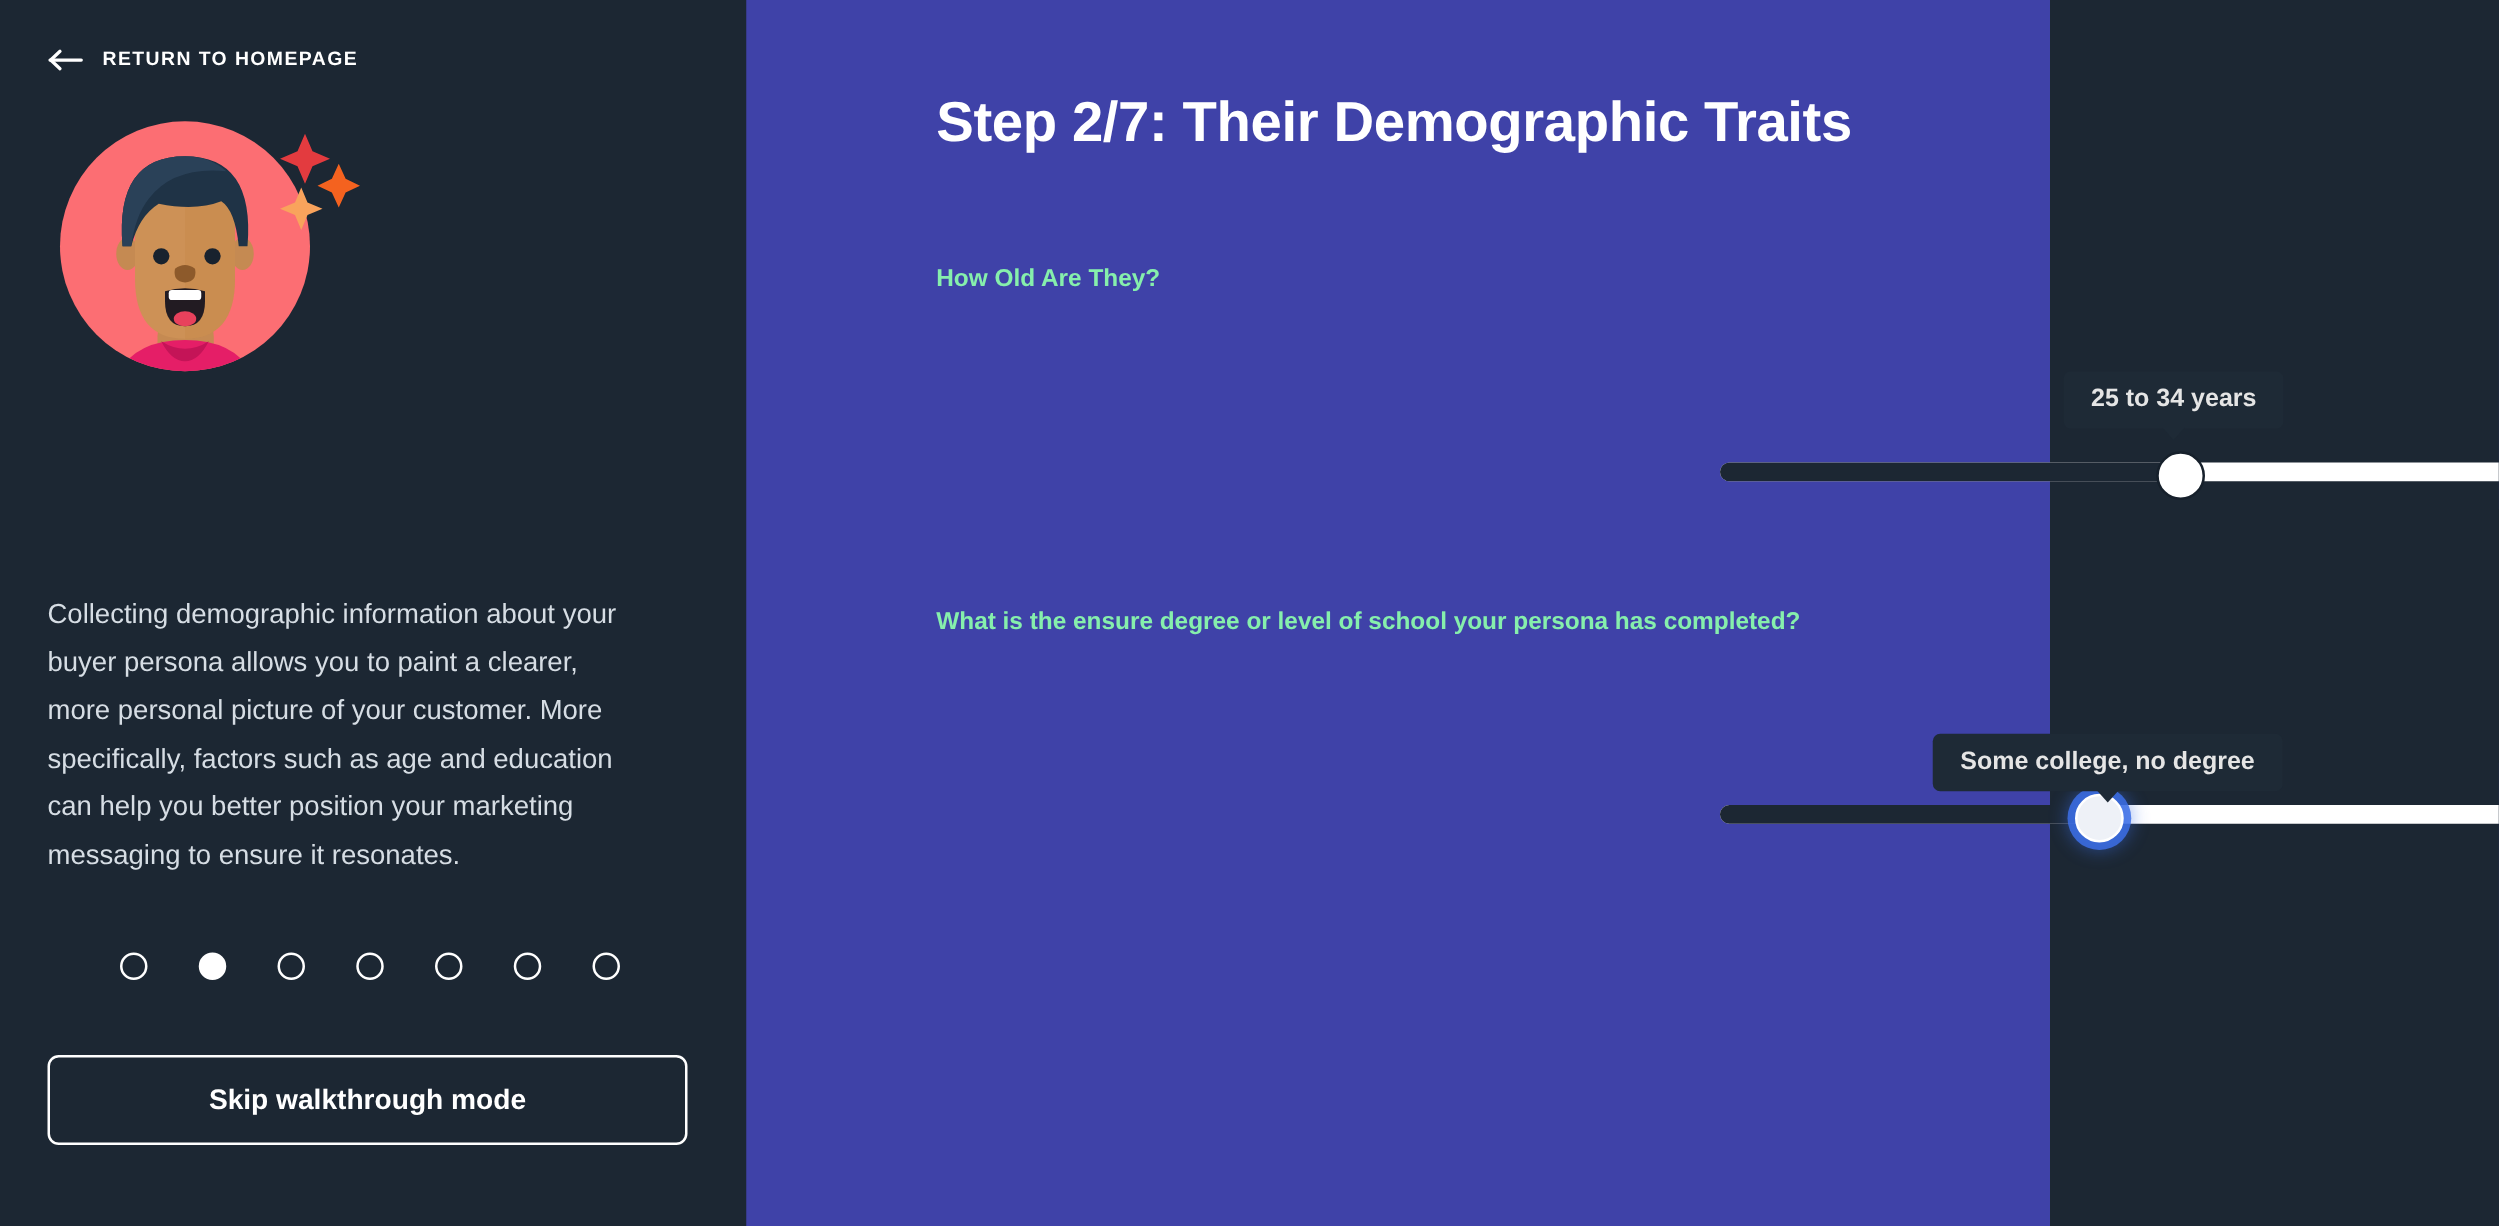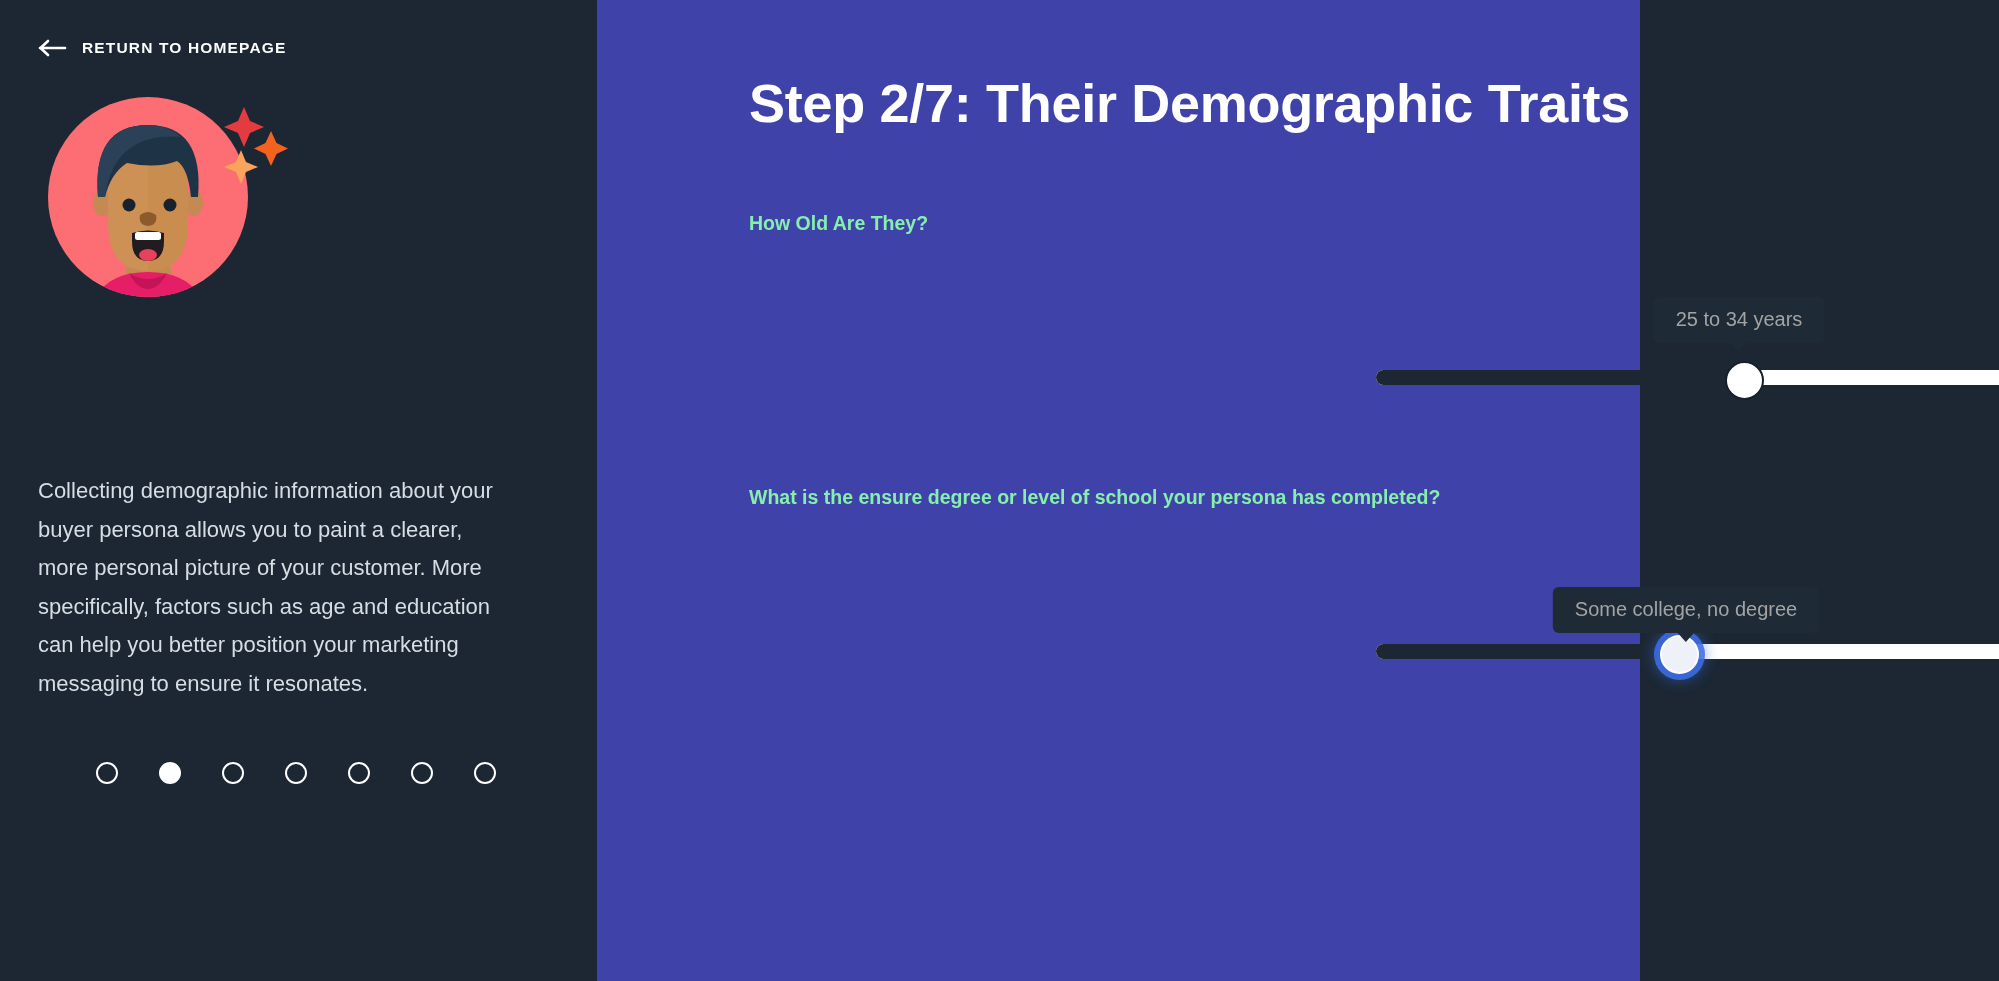--- a/index.html
+++ b/index.html
@@ -107,21 +107,21 @@
     flex:1 1 auto;
     height:981px;
     background:#3f42a8;
     position:relative;
   }
 
   .page-title {
     position:absolute;
     left:152px; top:72px;
     color:#ffffff;
-    font-size:54px;
+    font-size:45px;
     font-weight:700;
     letter-spacing:-0.3px;
     white-space:nowrap;
   }
 
   .field { position:absolute; left:0; width:100%; }
   .field-label {
     position:absolute;
     color:#86efac;
     font-size:19.5px;
@@ -163,23 +163,23 @@
   .thumb.focused {
     background:#eef1f7;
     border:2px solid #ffffff;
     box-shadow:0 0 0 6px rgba(60,110,230,0.85), 0 0 14px 7px rgba(60,110,230,0.45);
   }
 
   .tooltip {
     position:absolute;
     transform:translateX(-50%);
     background:#1e2a36;
-    color:#a3a3a3;
+    color:#e5e5e5;
     font-size:20px;
-    font-weight:400;
+    font-weight:700;
     padding:11px 22px 12px 22px;
     border-radius:6px;
     white-space:nowrap;
     z-index:4;
   }
   .tooltip::after {
     content:"";
     position:absolute;
     left:50%;
     bottom:-9px;
@@ -257,20 +257,21 @@
     <div class="dots" id="dots">
         <span class="dot"></span>
         <span class="dot active"></span>
         <span class="dot"></span>
         <span class="dot"></span>
         <span class="dot"></span>
         <span class="dot"></span>
         <span class="dot"></span>
       </div>
 
+    <button class="skip-btn">Skip walkthrough mode</button>
   </aside>
 
   <section class="main">
 
     <h1 class="page-title">Step 2/7: Their Demographic Traits</h1>
 
     <div class="field">
       <div class="field-label" style="left:152px; top:212px;">How Old Are They?</div>
 
       <div class="tooltip" style="left:1142px; top:297px;">25 to 34 years</div>

